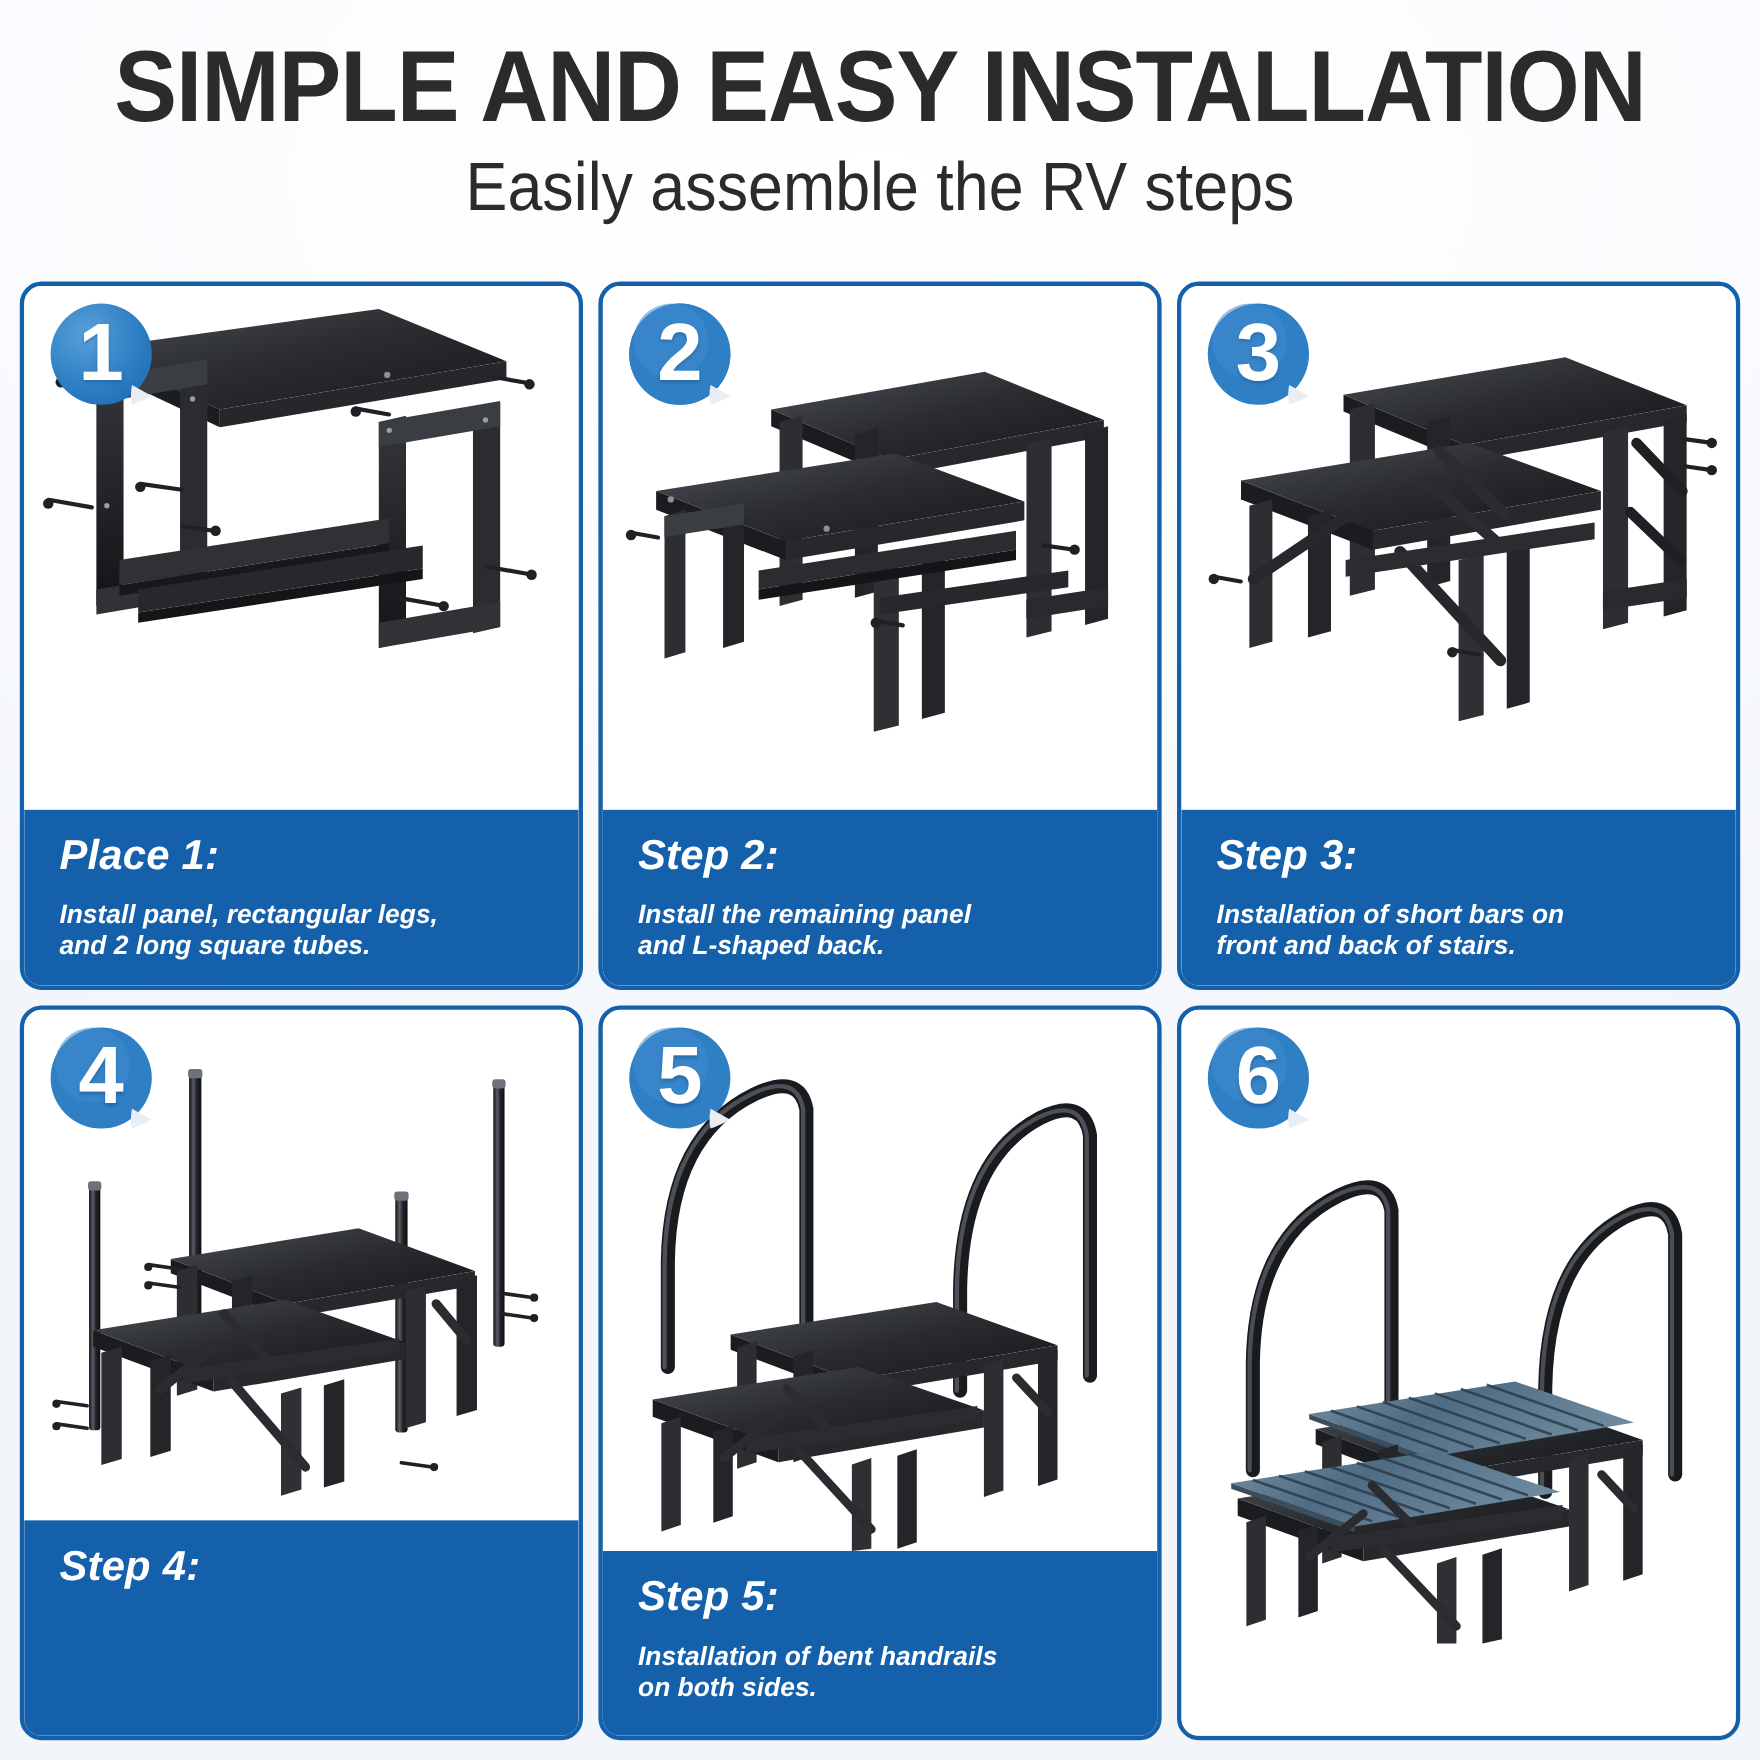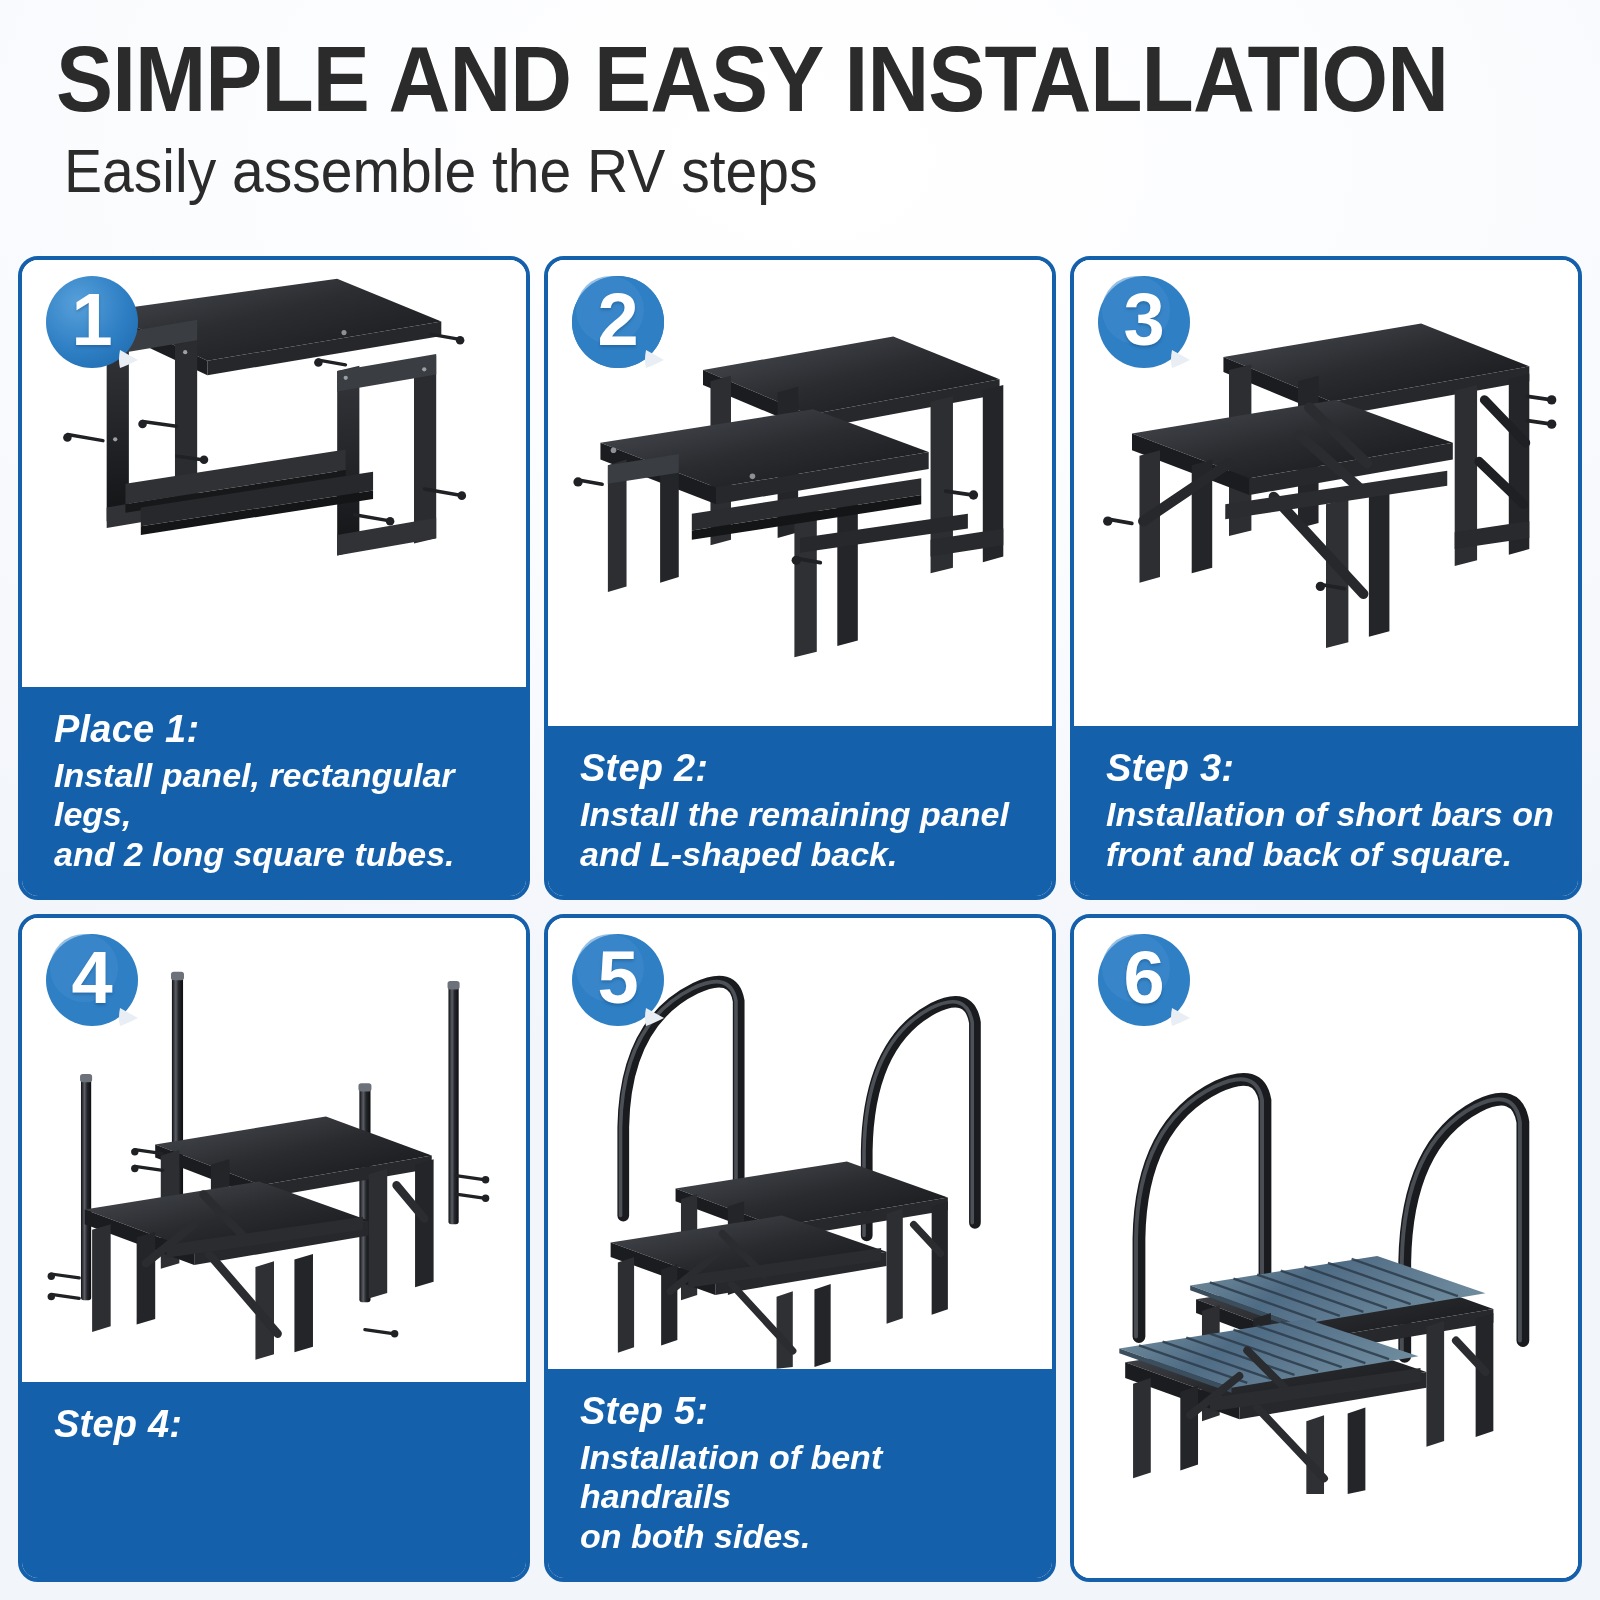--- a/index.html
+++ b/index.html
@@ -13,21 +13,21 @@
   body {
     font-family: "Liberation Sans", sans-serif;
     background:
       radial-gradient(ellipse 1400px 900px at 50% 10%, #ffffff 0%, #fbfcfe 45%, #f2f5fa 100%);
     position: relative;
   }
 
   
   #header {
     padding-top: 34px;
-    text-align: left;
+    text-align: center;
   }
 
   #title {
     font-size: 92px;
     line-height: 0.98;
     font-weight: bold;
     color: #2b2b2b;
     letter-spacing: -1px;
     transform: scaleX(0.93);
     transform-origin: center;
@@ -115,24 +115,24 @@
     padding: 20px 22px 22px 32px;
     font-style: italic;
     font-weight: bold;
   }
   .cap-step {
     font-size: 38px;
     line-height: 1.18;
     letter-spacing: 0.2px;
   }
   .cap-text {
-    font-size: 34px;
+    font-size: 24px;
     line-height: 1.16;
     white-space: pre-line;
-    margin-top: 4px;
+    margin-top: 18px;
   }
 
   .card-r1 .caption { min-height: 148px; }
   .card-4 .caption  { min-height: 196px; }
   .card-5 .caption,
   .card-6 .caption  { min-height: 168px; }
 </style>
 </head>
 <body>
 
@@ -413,21 +413,21 @@
       <svg viewBox="0 0 104 104">
         <circle cx="48" cy="48" r="46" fill="#2f7fc4"></circle>
         <circle cx="40" cy="36" r="34" fill="#3f8dcd" opacity="0.55"></circle>
         <path d="M76 76 L94 86 Q82 92 76 94 Q74 86 76 76 Z" fill="#e9eef4"></path>
       </svg>
       <div class="badge-num">3</div>
     </div>
     <div class="caption">
       <div class="cap-step">Step 3:</div>
       <div class="cap-text">Installation of short bars on
-front and back of square.</div>
+front and back of stairs.</div>
     </div>
   </div>
 
   <div class="card card-4">
     <div class="illus">
       <svg viewBox="0 0 512 500" preserveAspectRatio="xMidYMid meet">
         <defs>
           <linearGradient id="topD" x1="0" y1="0" x2="1" y2="1">
             <stop offset="0" stop-color="#4a4d52"></stop>
               <stop offset="0.5" stop-color="#292b2f"></stop>

